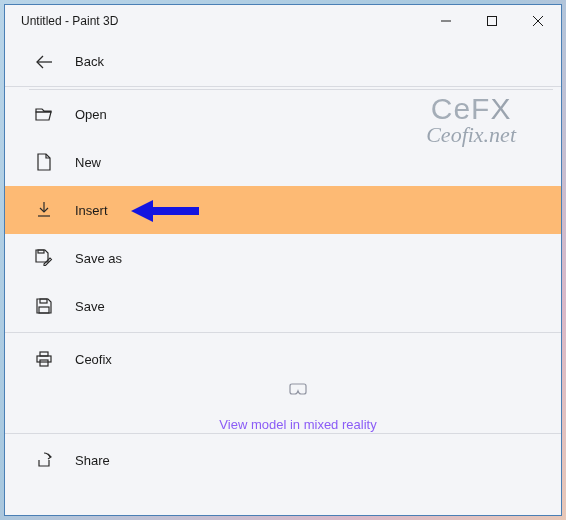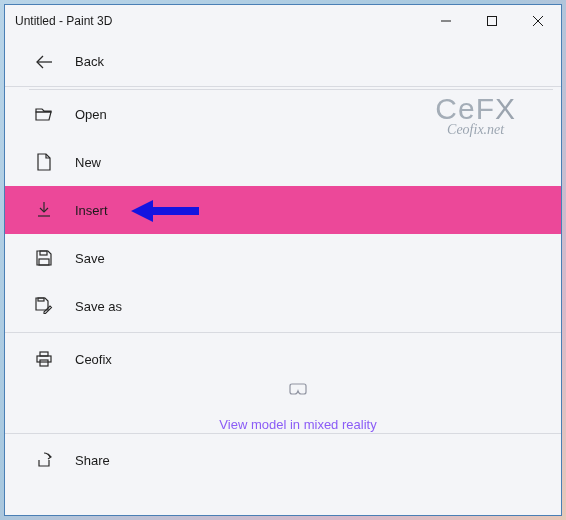--- a/index.html
+++ b/index.html
@@ -14,21 +14,21 @@
     .window {
       width: 558px; height: 512px;
       background: #f4f5f8;
       border: 1px solid #4a7fb5;
       display: flex; flex-direction: column;
       position: relative;
     }
     .titlebar {
       height: 32px;
       display: flex; align-items: center;
-      padding: 0 0 0 10px;
+      padding: 0 0 0 16px;
       font-size: 12px;
       color: #1a1a1a;
     }
     .title-text { flex: 1; }
     .winbtns { display: flex; height: 100%; }
     .winbtn {
       width: 46px; height: 32px;
       display: flex; align-items: center; justify-content: center;
       color: #1a1a1a;
     }
@@ -39,33 +39,33 @@
       top: 55px; right: 45px;
       font-family: Georgia, "Times New Roman", serif;
       color: #6b7a8a;
       opacity: 0.65;
       font-style: italic;
       pointer-events: none;
       text-align: center;
     }
     .wm-top { font-size: 30px; font-weight: normal; letter-spacing: 1px; font-style: normal; font-family: Arial, sans-serif; color: #5a6b7c; opacity: 0.8;}
     .wm-top .x { color: #4a5b6c; }
-    .wm-bot { font-size: 14px; margin-top: -4px; }
+    .wm-bot { font-size: 22px; margin-top: -4px; }
     .menu-item {
       height: 48px;
       display: flex; align-items: center;
       padding-left: 30px;
       gap: 22px;
       color: #1a1a1a;
       font-size: 13px;
       position: relative;
     }
     .menu-item.back { height: 50px; border-bottom: 1px solid #d8dae0; margin-bottom: 2px; margin-left: 0; padding-left: 30px; }
     .menu-item .mi-icon { width: 18px; display: flex; align-items: center; justify-content: center; color: #2a2a2a; }
-    .menu-item.selected { background: #ec4899; }
+    .menu-item.selected { background: #fdba74; }
     .menu-item.disabled { color: #8b5cf6; flex-direction: column; }
     .menu-item.disabled .mi-icon { color: #8f93a0; }
     .sep { height: 1px; background: #d8dae0; margin: 2px 0 2px 0; }
     .arrow-pointer {
       position: absolute;
       left: 126px; top: 12px;
       pointer-events: none;
     }
     .arrow-pointer svg { display: block; }
     .mi-label { }
@@ -152,40 +152,40 @@
       <div class="arrow-pointer">
         <svg width="70" height="26" viewBox="0 0 70 26">
             <line x1="12" y1="13" x2="68" y2="13" stroke="#1414e0" stroke-width="8"></line>
             <polygon points="0,13 22,2 22,24" fill="#1414e0"></polygon>
           </svg>
       </div>
     </div>
 
     <div class="menu-item">
       <span class="mi-icon">
+        <svg width="18" height="18" viewBox="0 0 18 18">
+            <path d="M1 1 H10 L13 4 V13 H1 Z" fill="none" stroke="currentColor" stroke-width="1.2"></path>
+            <rect x="3" y="1" width="6" height="3" fill="none" stroke="currentColor" stroke-width="1.2"></rect>
+            <path d="M10 17 L16 11 L17.5 12.5 L11.5 18.5 L10 18.5 Z" fill="none" stroke="currentColor" stroke-width="1.1" transform="translate(-1,-2)"></path>
+          </svg>
+      </span>
+      <span class="mi-label">Save as</span>
+    </div>
+
+    <div class="menu-item">
+      <span class="mi-icon">
         <svg width="16" height="16" viewBox="0 0 16 16">
             <path d="M1 1 H12 L15 4 V15 H1 Z" fill="none" stroke="currentColor" stroke-width="1.2"></path>
             <rect x="4" y="1" width="7" height="4" fill="none" stroke="currentColor" stroke-width="1.2"></rect>
             <rect x="3" y="9" width="10" height="6" fill="none" stroke="currentColor" stroke-width="1.2"></rect>
           </svg>
       </span>
       <span class="mi-label">Save</span>
     </div>
 
-    <div class="menu-item">
-      <span class="mi-icon">
-        <svg width="18" height="18" viewBox="0 0 18 18">
-            <path d="M1 1 H10 L13 4 V13 H1 Z" fill="none" stroke="currentColor" stroke-width="1.2"></path>
-            <rect x="3" y="1" width="6" height="3" fill="none" stroke="currentColor" stroke-width="1.2"></rect>
-            <path d="M10 17 L16 11 L17.5 12.5 L11.5 18.5 L10 18.5 Z" fill="none" stroke="currentColor" stroke-width="1.1" transform="translate(-1,-2)"></path>
-          </svg>
-      </span>
-      <span class="mi-label">Save as</span>
-    </div>
-
     <div class="sep"></div>
 
     <div class="menu-item">
       <span class="mi-icon">
         <svg width="16" height="16" viewBox="0 0 16 16">
             <rect x="4" y="1" width="8" height="4" fill="none" stroke="currentColor" stroke-width="1.2"></rect>
             <rect x="1" y="5" width="14" height="6" fill="none" stroke="currentColor" stroke-width="1.2"></rect>
             <rect x="4" y="9" width="8" height="6" fill="none" stroke="currentColor" stroke-width="1.2"></rect>
           </svg>
       </span>

